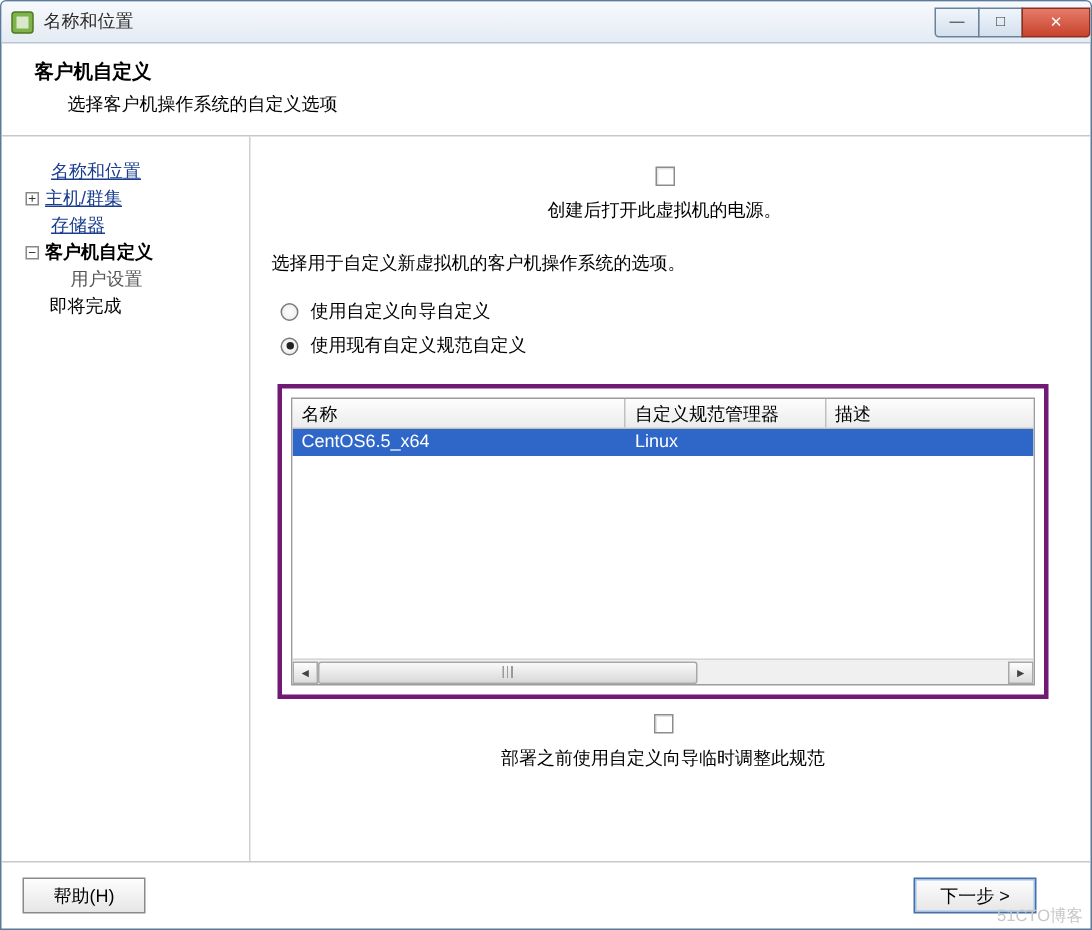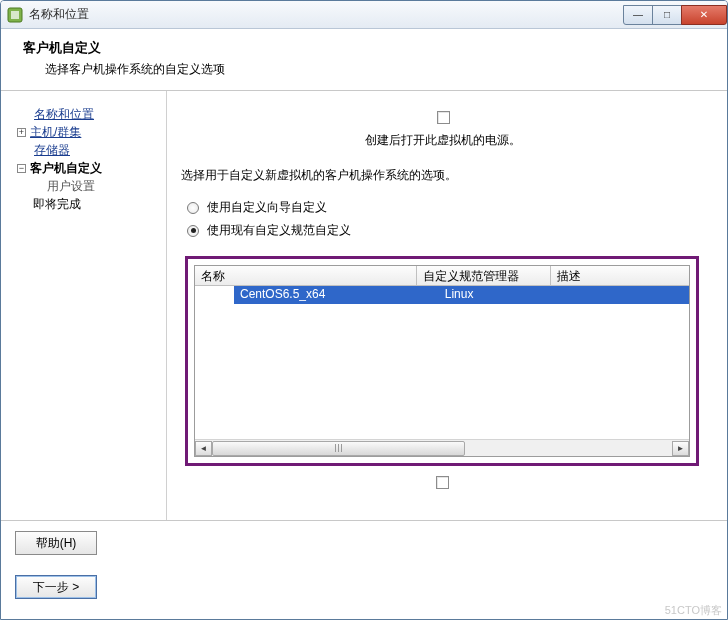--- a/index.html
+++ b/index.html
@@ -121,21 +121,21 @@
   }
   .tbl-head {
     display: flex; height: 20px;
     background: linear-gradient(#fdfdfd,#ececec);
     border-bottom: 1px solid #c0c0c0;
   }
   .th {
     padding: 2px 6px; border-right: 1px solid #c0c0c0;
   }
   .tbl-body { flex: 1; background: #fff; }
-  .td-row { display: flex; height: 18px; color: #fff; background: #2f67c9; margin-left: 39px; }
+  .td-row { display: flex; height: 18px; color: #fff; background: #2f67c9; }
   .td { padding: 1px 6px; }
   .hscroll {
     height: 17px; background: #f0f0f0; border-top: 1px solid #d4d4d4;
     position: relative;
     display: flex; align-items: center;
   }
   .hscroll .sc-btn {
     width: 17px; height: 15px; background: linear-gradient(#fdfdfd,#dcdcdc);
     border: 1px solid #a8a8a8; display: flex; align-items: center; justify-content: center;
     font-size: 8px; color: #444;
@@ -146,21 +146,21 @@
     background: linear-gradient(#fafafa,#d8d8d8);
     border: 1px solid #a8a8a8; border-radius: 2px;
     display: flex; align-items: center; justify-content: center;
   }
   .thumb .grip { width: 8px; height: 8px;
     background: repeating-linear-gradient(90deg,#9a9a9a 0 1px,transparent 1px 3px);
   }
   .footer {
     border-top: 1px solid #c8c8c8;
     padding: 10px 14px;
-    display: flex; align-items: flex-start; gap: 10px; flex-direction: column;
+    display: flex; align-items: flex-end; gap: 10px;
   }
   .btn {
     min-width: 82px; height: 24px;
     border: 1px solid #8a8a8a;
     background: linear-gradient(#fdfdfd,#e6e6e6);
     padding: 0 10px;
     display: inline-flex; align-items: center; justify-content: center;
   }
   .btn.default {
     border: 1px solid #4a6fa5;
@@ -268,20 +268,21 @@
                   </div>
                 </div>
               <div class="sc-btn">►</div>
             </div>
           </div>
         </div>
       </div>
 
       <div class="chk-row" style="margin:10px 0 0 4px">
         <span class="chk"></span>
+        <span>部署之前使用自定义向导临时调整此规范</span>
       </div>
     </div>
   </div>
 
   <div class="footer">
     <div class="btn">
         <span>帮助(H)</span>
       </div>
     <div class="spacer"></div>
     <div class="btn default">

